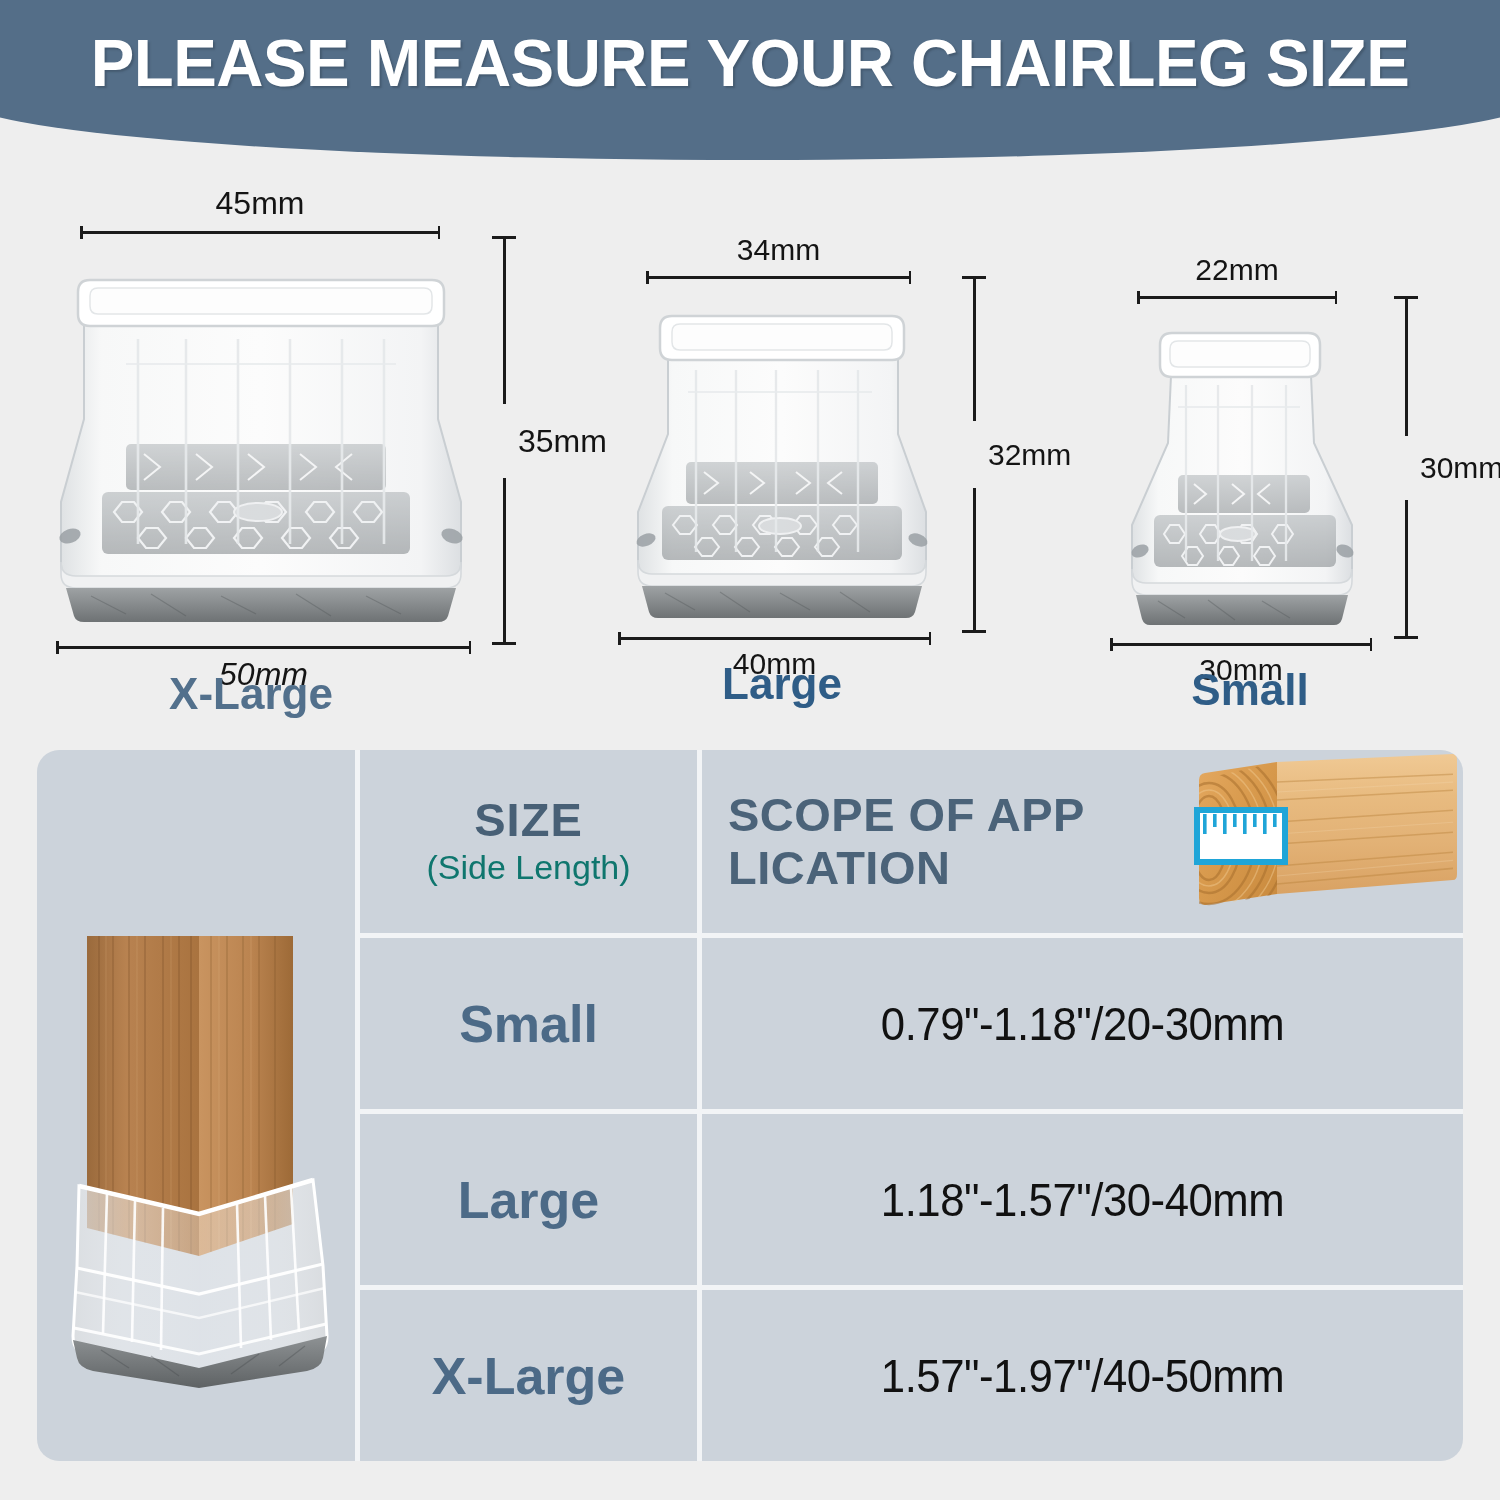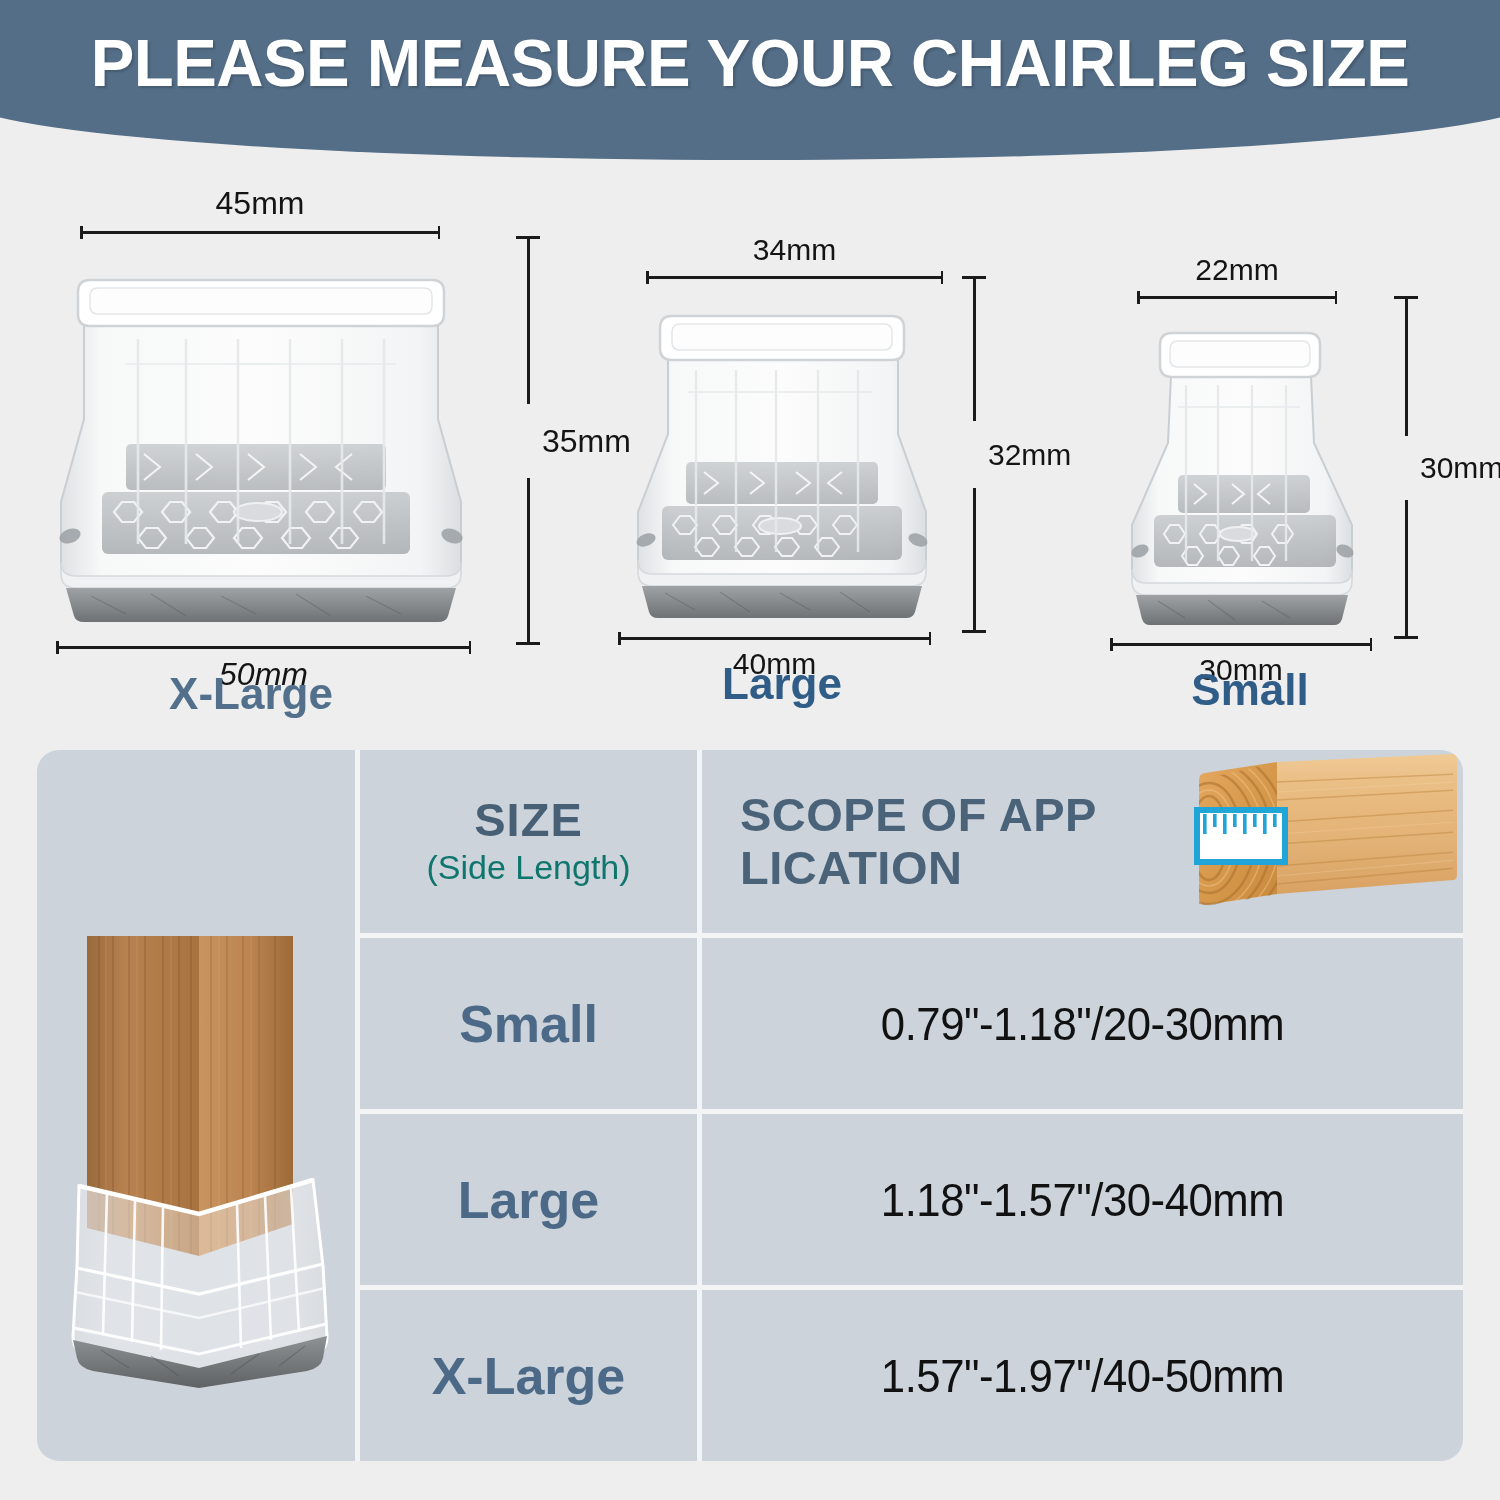--- a/index.html
+++ b/index.html
@@ -314,34 +314,34 @@
       </svg>
     </div>
 
     <div class="dim-h below" style="left:20px; top:465px; width:415px;">
       <div class="line"></div>
       <div class="cap l"></div>
       <div class="cap r"></div>
       <div class="dim-text" style="font-size:32px;font-style:italic;">50mm</div>
     </div>
 
-    <div class="dim-v" style="left:476px; top:60px; height:410px;">
+    <div class="dim-v" style="left:452px; top:60px; height:410px;">
       <div class="cap" style="top:0;"></div>
       <div class="seg" style="top:0; height:168px;"></div>
       <div class="dim-text" style="top:205px; font-size:32px;">35mm</div>
       <div class="seg" style="top:242px; height:166px;"></div>
       <div class="cap" style="top:406px;"></div>
     </div>
 
     <div class="size-label" style="top:496px; left:-50px; width:530px; font-size:44px; color:#52708c;">X-Large</div>
   </div>
 
   <div class="product-block" style="left:600px; top:58px; width:470px; height:500px;">
 
-    <div class="dim-h" style="left:46px; top:37px; width:297px;">
+    <div class="dim-h" style="left:46px; top:37px; width:265px;">
       <div class="line"></div>
       <div class="cap l"></div>
       <div class="cap r"></div>
       <div class="dim-text" style="font-size:30px;">34mm</div>
     </div>
 
     <div class="cap-illus" style="left:10px; top:50px; width:345px; height:350px;">
       <svg viewBox="0 0 345 350" xmlns="http://www.w3.org/2000/svg">
         <defs>
           <linearGradient id="glassL" x1="0" y1="0" x2="1" y2="0">
@@ -528,21 +528,21 @@
   <div class="tbl-hline" style="top:359px;"></div>
   <div class="tbl-hline" style="top:535px;"></div>
 
 
   <div class="cell" style="left:323px; top:0; width:337px; height:183px; flex-direction:column;">
     <div class="hdr-size-main">SIZE</div>
     <div class="hdr-size-sub">(Side Length)</div>
   </div>
 
   <div class="cell" style="left:665px; top:0; width:761px; height:183px; justify-content:flex-start;">
-    <div class="hdr-scope" style="padding-left:38px; max-width:420px;">SCOPE OF APP LICATION</div>
+    <div class="hdr-scope" style="padding-left:26px; max-width:420px;">SCOPE OF APP LICATION</div>
     <div id="wood-block-icon">
       <svg viewBox="0 0 272 178" xmlns="http://www.w3.org/2000/svg">
         <defs>
           <linearGradient id="woodSide" x1="0" y1="0" x2="0" y2="1">
             <stop offset="0%" stop-color="#f0c994"></stop>
             <stop offset="30%" stop-color="#e8bb80"></stop>
             <stop offset="65%" stop-color="#e2b175"></stop>
             <stop offset="100%" stop-color="#d9a263"></stop>
           </linearGradient>
           <linearGradient id="woodFace" x1="0" y1="0" x2="1" y2="1">

